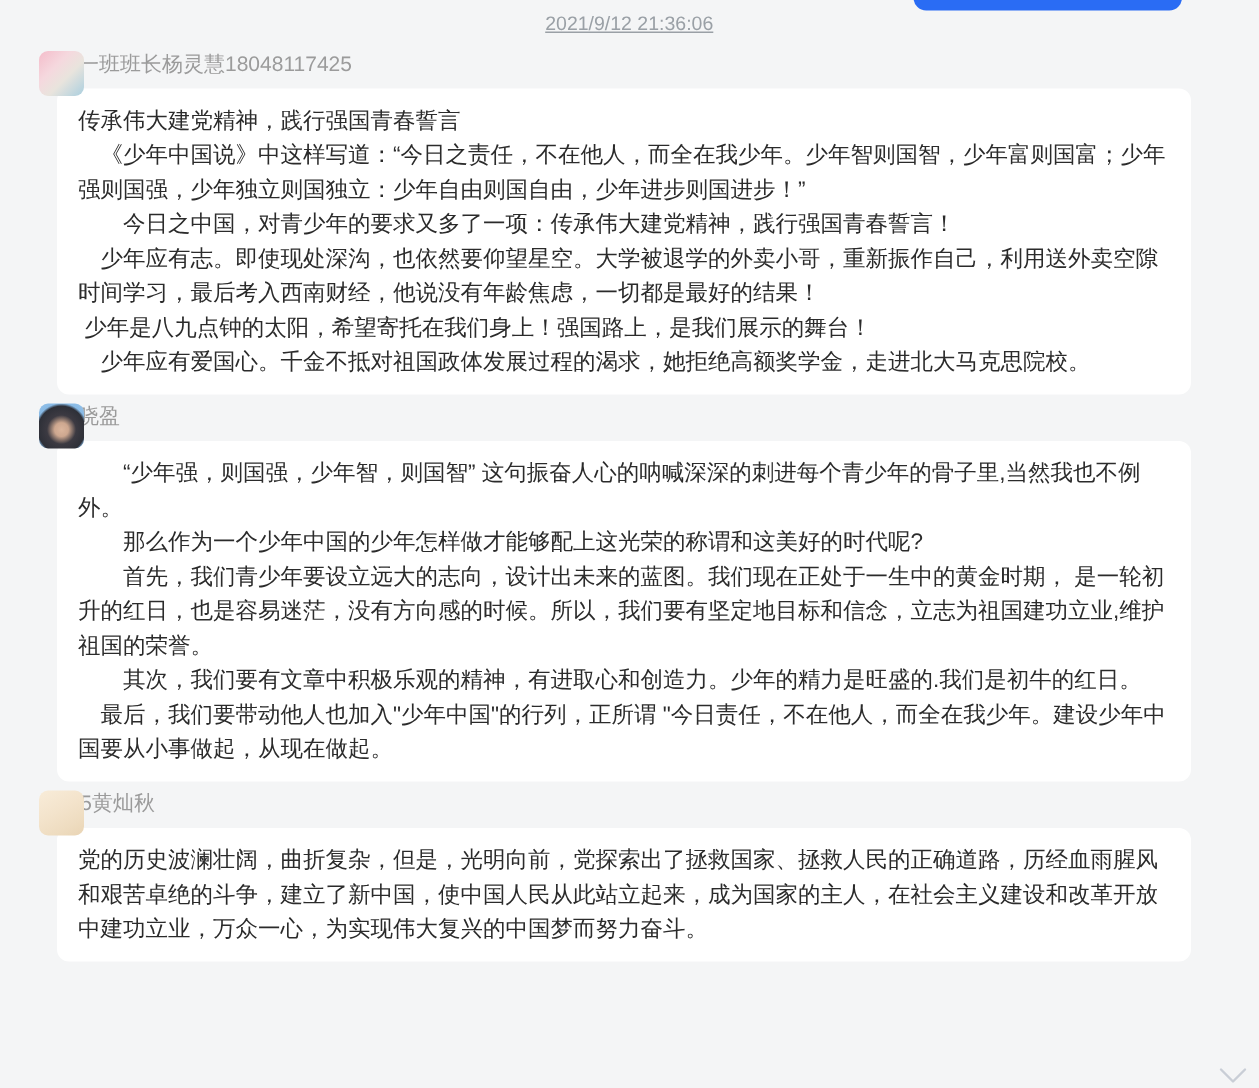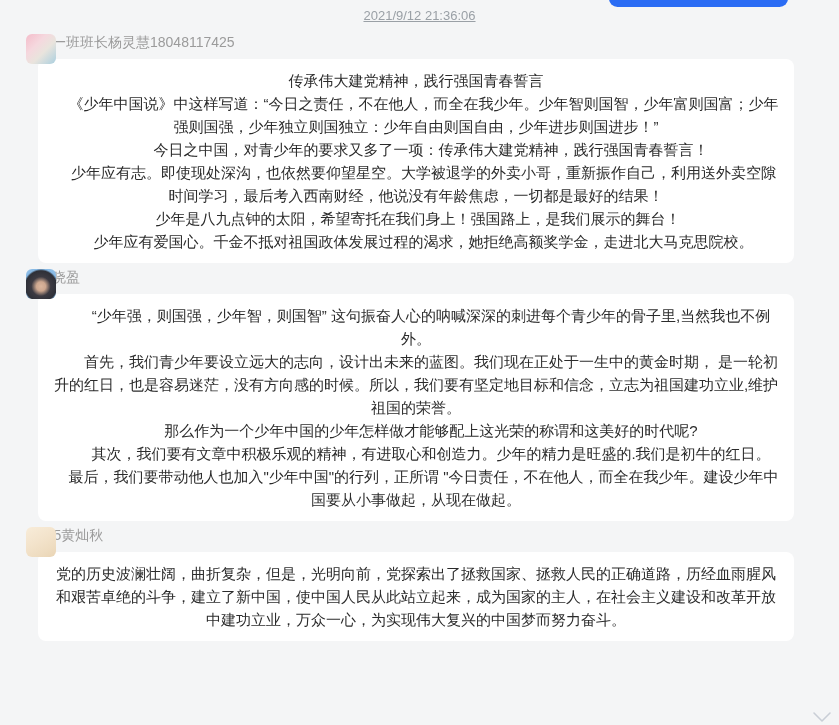--- a/index.html
+++ b/index.html
@@ -28,21 +28,20 @@
   .uname{
     color:#9b9b9b;font-size:14px;line-height:20px;margin-bottom:7px;
   }
   .bubble{
     width:756px;box-sizing:border-box;background:#ffffff;border-radius:8px;
     padding:10px 14px;font-size:15px;color:#2b2b2b;
   }
   .bubble p{
     margin:0;line-height:23px;min-height:23px;white-space:pre-wrap;
     word-break:break-all;
-    text-align:center;
   }
   .scroll-chevron{
     position:absolute;right:6px;bottom:1px;width:22px;height:14px;
   }
 </style>
 </head>
 <body>
 
 <div class="top-btn"></div>
 
@@ -60,22 +59,22 @@
       <p> 少年是八九点钟的太阳，希望寄托在我们身上！强国路上，是我们展示的舞台！</p>
       <p>　少年应有爱国心。千金不抵对祖国政体发展过程的渴求，她拒绝高额奖学金，走进北大马克思院校。</p>
     </div>
   </div>
 
   <div class="msg">
     <div class="avatar a2"></div>
     <div class="uname">林晓盈</div>
     <div class="bubble">
       <p>　　“少年强，则国强，少年智，则国智” 这句振奋人心的呐喊深深的刺进每个青少年的骨子里,当然我也不例外。</p>
+      <p>　　那么作为一个少年中国的少年怎样做才能够配上这光荣的称谓和这美好的时代呢?</p>
       <p>　　首先，我们青少年要设立远大的志向，设计出未来的蓝图。我们现在正处于一生中的黄金时期， 是一轮初升的红日，也是容易迷茫，没有方向感的时候。所以，我们要有坚定地目标和信念，立志为祖国建功立业,维护祖国的荣誉。</p>
-      <p>　　那么作为一个少年中国的少年怎样做才能够配上这光荣的称谓和这美好的时代呢?</p>
       <p>　　其次，我们要有文章中积极乐观的精神，有进取心和创造力。少年的精力是旺盛的.我们是初牛的红日。</p>
       <p>　最后，我们要带动他人也加入"少年中国"的行列，正所谓 "今日责任，不在他人，而全在我少年。建设少年中国要从小事做起，从现在做起。</p>
     </div>
   </div>
 
   <div class="msg">
     <div class="avatar a3"></div>
     <div class="uname">075黄灿秋</div>
     <div class="bubble">
       <p>党的历史波澜壮阔，曲折复杂，但是，光明向前，党探索出了拯救国家、拯救人民的正确道路，历经血雨腥风和艰苦卓绝的斗争，建立了新中国，使中国人民从此站立起来，成为国家的主人，在社会主义建设和改革开放中建功立业，万众一心，为实现伟大复兴的中国梦而努力奋斗。</p>

